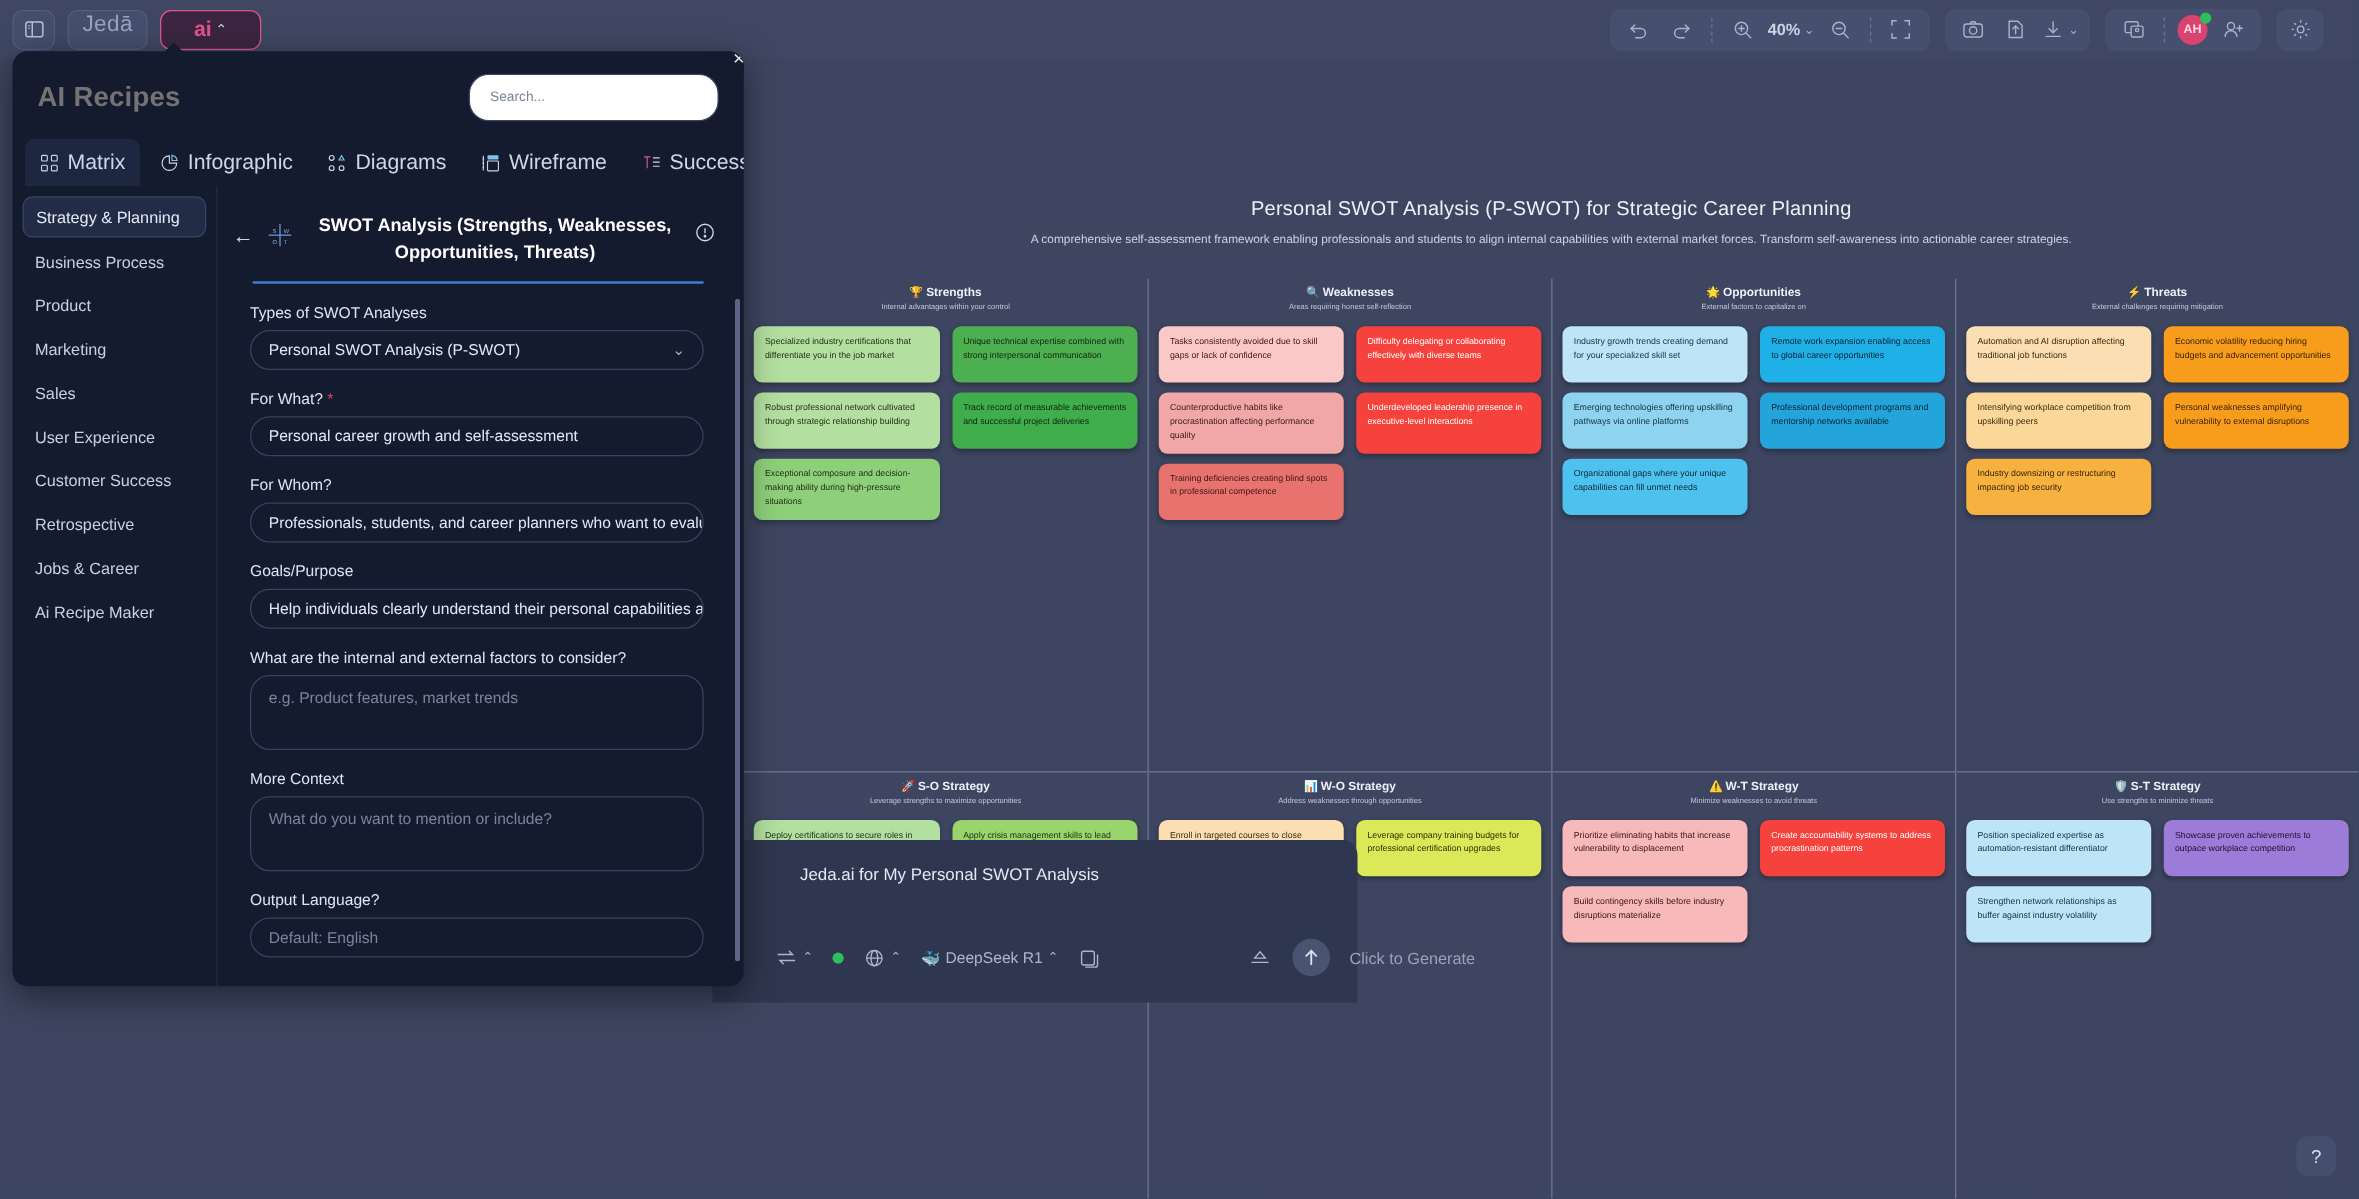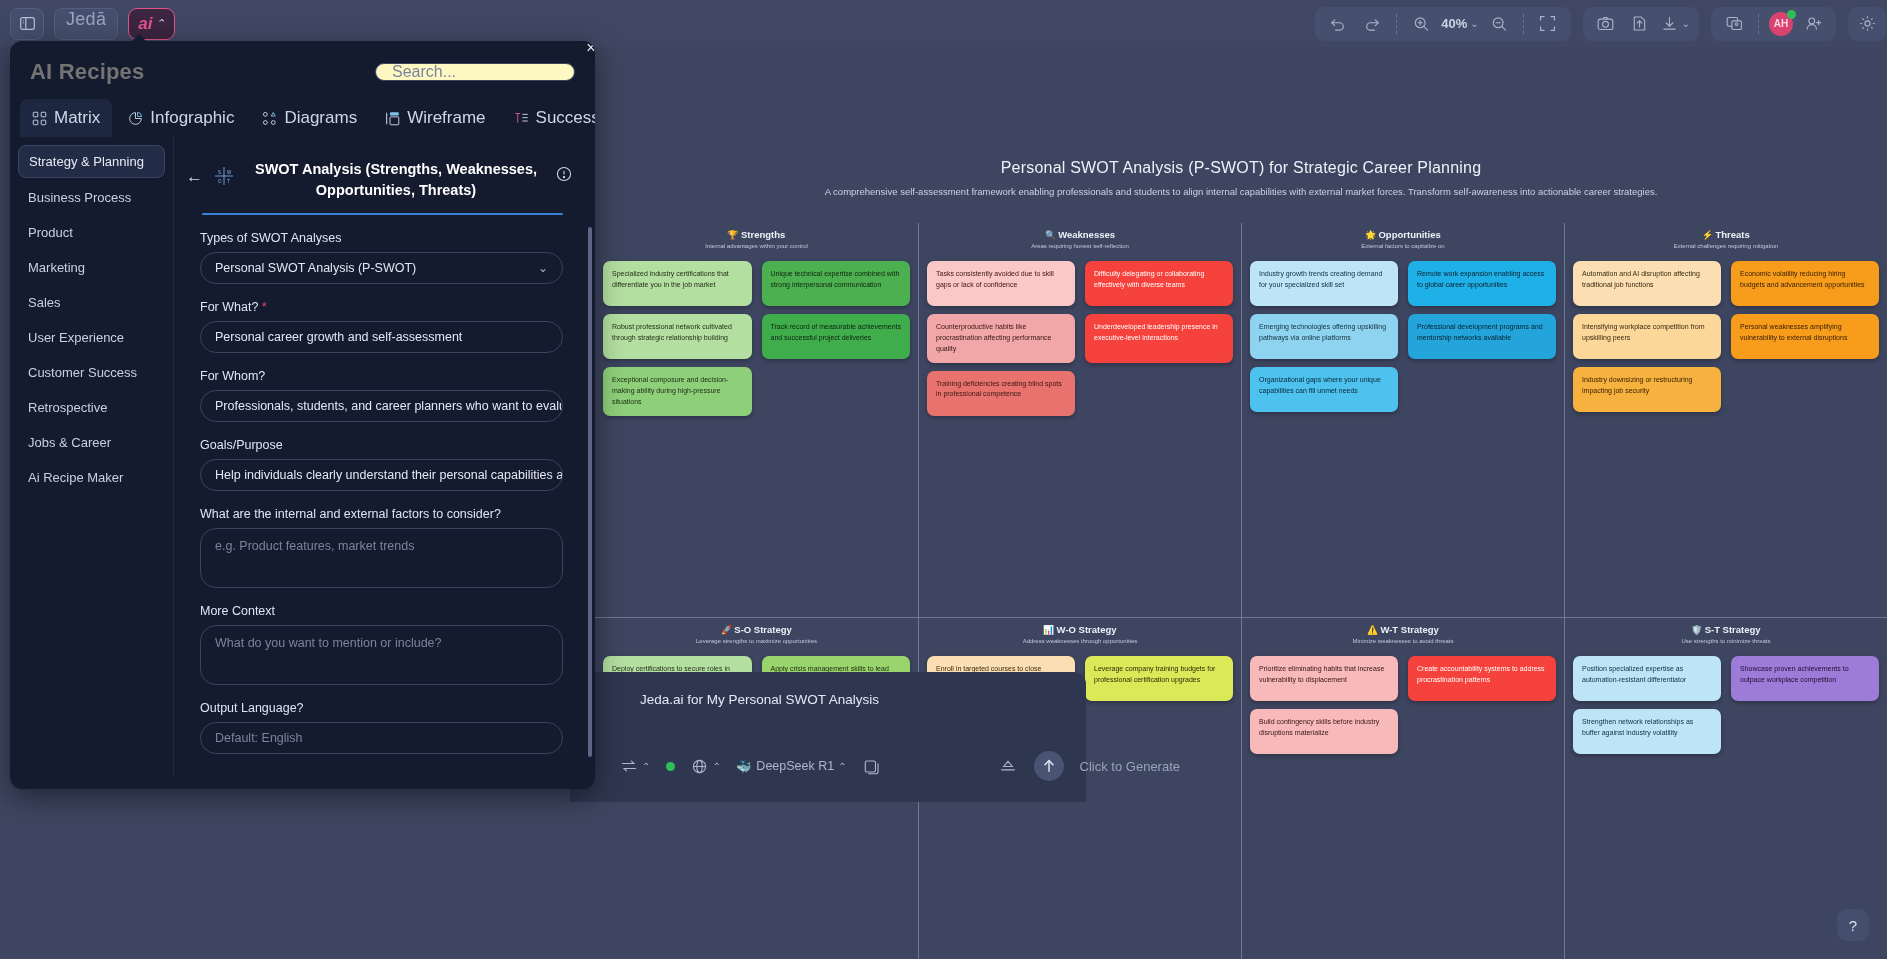--- a/index.html
+++ b/index.html
@@ -24,29 +24,29 @@
     display: flex; align-items: center; justify-content: center;
     color: #b9c0d6;
   }
   .jeda-btn {
     height: 32px; padding: 0 11px; border-radius: 8px;
     background: #454e6c; border: 1px solid #555e7d;
     display: flex; align-items: flex-start;
     color: #9aa2bd; font-size: 18px; letter-spacing: .3px;
   }
   .ai-btn {
-    height: 32px; padding: 0 9px; border-radius: 9px;
+    height: 32px; padding: 0 26px; border-radius: 9px;
     background: #3b2540; border: 1.5px solid #e0558b;
     display: flex; align-items: center; gap: 3px;
-    color: #f2a9c8; font-size: 17px; font-style: italic;
+    color: #f2a9c8; font-size: 17px;
   }
   .ai-btn .ai-a { color: #e0558b; font-weight: bold; }
   .ai-caret { font-size: 11px; color: #cfd5e6; }
 
-  .tb-right { margin-left: auto; display: flex; align-items: flex-start; gap: 12px; padding-right: 1px; }
+  .tb-right { margin-left: auto; display: flex; align-items: flex-start; gap: 12px; padding-right: 28px; }
   .tb-group {
     height: 34px; border-radius: 9px; background: #464f6d;
     display: flex; align-items: center; padding: 0 9px; gap: 6px;
   }
   .tb-g-item {
     min-width: 28px; height: 26px; display: flex; align-items: center;
     justify-content: center; color: #aab2ca; gap: 3px;
   }
   .divider-dots { width: 1px; height: 20px; border-left: 1px dashed #6d7590; margin: 0 4px; }
   .zoom-val { color: #cdd3e4; font-size: 13px; font-weight: bold; }
@@ -97,24 +97,24 @@
     box-shadow: 0 8px 28px rgba(0,0,0,.45);
   }
   .panel-arrow {
     position: absolute; left: 131px; top: 34px; width: 0; height: 0;
     border-left: 8px solid transparent; border-right: 8px solid transparent;
     border-bottom: 8px solid #141b2e; z-index: 5;
   }
   .panel-head { display: flex; align-items: center; padding: 18px 20px 0 20px; }
   .panel-title { color: #737373; font-size: 22px; font-weight: bold; letter-spacing: .2px; }
   .search-box {
-    margin-left: auto; width: 200px; height: 18px; border-radius: 16px;
-    border: 1px solid #3a4260; background: #fef9c3;
+    margin-left: auto; width: 200px; height: 38px; border-radius: 16px;
+    border: 1px solid #3a4260; background: #ffffff;
     display: flex; align-items: center; padding: 0 16px;
-    color: #7b849d; font-size: 16px;
+    color: #7b849d; font-size: 11px;
   }
   .close-btn {
     position: absolute; right: -8px; top: -5px; width: 24px; height: 24px;
     border-radius: 50%; background: #141b2e; color: #e8ebf3;
     display: flex; align-items: center; justify-content: center;
     font-size: 16px; z-index: 6;
   }
   .tabs { display: flex; align-items: flex-end; gap: 4px; padding: 14px 10px 0 10px; }
   .tab {
     display: flex; align-items: center; gap: 7px; padding: 9px 12px;

